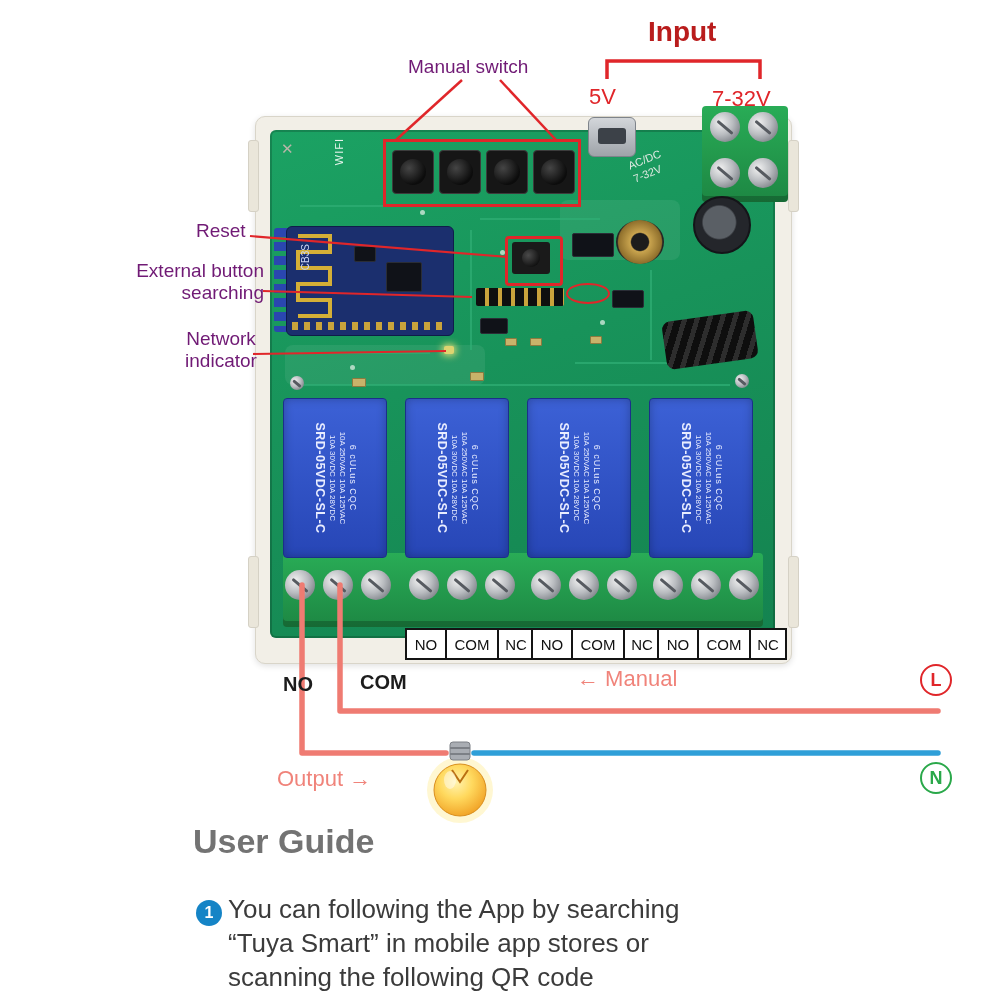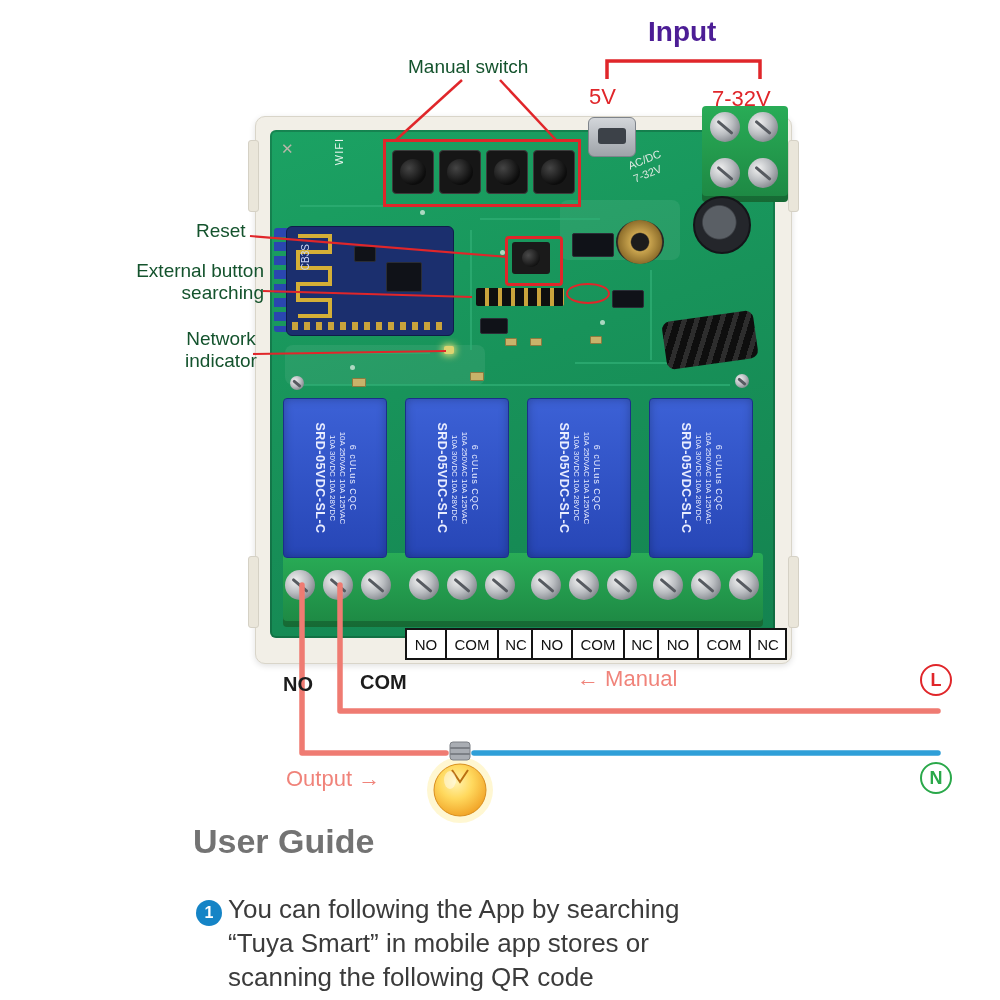--- a/index.html
+++ b/index.html
@@ -1,23 +1,23 @@
 <!DOCTYPE html>
 <html><head>
 <meta charset="utf-8">
 <style>
   html,body{margin:0;padding:0;background:#fff;}
   #stage{position:relative;width:1000px;height:1000px;background:#ffffff;overflow:hidden;
          font-family:"Liberation Sans", sans-serif;}
   .abs{position:absolute;}
 
   
-  .note{color:#14532d;font-size:19px;z-index:7;white-space:nowrap;}
+  .note{color:#701a75;font-size:19px;z-index:7;white-space:nowrap;}
   .note.center{text-align:center;white-space:normal;}
-  .big-note{color:#4c1d95;font-size:28px;font-weight:700;z-index:7;}
+  .big-note{color:#b91c1c;font-size:28px;font-weight:700;z-index:7;}
   .volt{color:#e0262a;font-size:22px;z-index:7;white-space:nowrap;}
   .flow{color:#f0837a;font-size:22px;z-index:7;white-space:nowrap;}
   .wirelabel{color:#1c1c1c;font-size:20px;font-weight:700;z-index:7;}
   .badge{width:28px;height:28px;border-radius:50%;display:flex;align-items:center;justify-content:center;
          font-size:18px;font-weight:700;z-index:7;background:#fff;}
   .badge.l{border:2.5px solid #e0262a;color:#e0262a;}
   .badge.n{border:2.5px solid #2aa84a;color:#2aa84a;}
 
   
   .case{left:255px;top:116px;width:535px;height:546px;background:#f2efe7;border:1px solid #d9d5c9;
@@ -270,21 +270,21 @@
   </div>
   <div class="abs note center" style="left:176px;top:328px;width:90px;text-align:center;">
     <span style="display:block;">Network</span>
     <span style="display:block;">indicator</span>
   </div>
 
   <div class="abs wirelabel" style="left:283px;top:673px;">NO</div>
   <div class="abs wirelabel" style="left:360px;top:671px;">COM</div>
   <div class="abs flow" style="left:577px;top:666px;">←  Manual</div>
   <div class="abs badge l" style="left:920px;top:664px;">L</div>
-  <div class="abs flow" style="left:277px;top:766px;margin-left:9px;">Output  →</div>
+  <div class="abs flow" style="left:277px;top:766px;">Output  →</div>
   <div class="abs badge n" style="left:920px;top:762px;">N</div>
 
   <div class="abs guide-title" style="left:193px;top:822px;">User Guide</div>
   <div class="abs step-badge" style="left:196px;top:900px;">1</div>
   <div class="abs step-line" style="left:228px;top:894px;">You can following the App by searching</div>
   <div class="abs step-line" style="left:228px;top:962px;">scanning the following QR code</div>
   <div class="abs step-line" style="left:228px;top:928px;">“Tuya Smart”  in mobile app stores or</div>
 
 </div>
 

